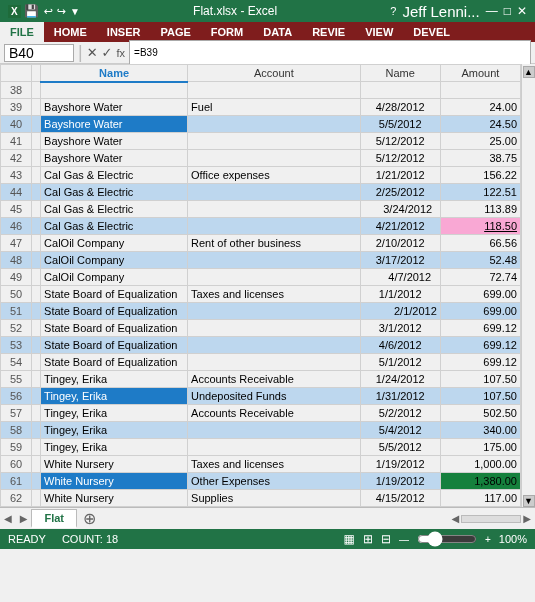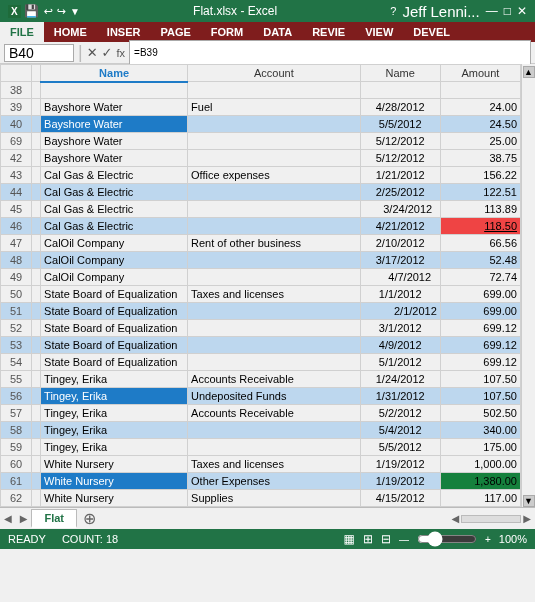--- a/index.html
+++ b/index.html
@@ -221,21 +221,21 @@
           </tr>
           <tr>
             <td class="row-num" style="background: rgb(189, 215, 238);">40</td>
             <td style="background: rgb(189, 215, 238);"></td>
             <td style="background: rgb(30, 123, 199); color: white;">Bayshore Water</td>
             <td style="background: rgb(189, 215, 238);"></td>
             <td style="text-align: center; background: rgb(189, 215, 238);">5/5/2012</td>
             <td style="text-align: right; background: rgb(189, 215, 238);">24.50</td>
           </tr>
           <tr>
-            <td class="row-num">69</td>
+            <td class="row-num">41</td>
             <td></td>
             <td>Bayshore Water</td>
             <td></td>
             <td style="text-align: center;">5/12/2012</td>
             <td style="text-align: right;">25.00</td>
           </tr>
           <tr>
             <td class="row-num">42</td>
             <td></td>
             <td>Bayshore Water</td>
@@ -266,21 +266,21 @@
             <td></td>
             <td style="text-align: center; padding-left: 18px;">3/24/2012</td>
             <td style="text-align: right;">113.89</td>
           </tr>
           <tr>
             <td class="row-num" style="background: rgb(189, 215, 238);">46</td>
             <td style="background: rgb(189, 215, 238);"></td>
             <td style="background: rgb(189, 215, 238);">Cal Gas &amp; Electric</td>
             <td style="background: rgb(189, 215, 238);"></td>
             <td style="text-align: center; background: rgb(189, 215, 238);">4/21/2012</td>
-            <td style="text-align: right; background: #ef4444; text-decoration: underline;">118.50</td>
+            <td style="text-align: right; background: #f9a8d4; text-decoration: underline;">118.50</td>
           </tr>
           <tr>
             <td class="row-num">47</td>
             <td></td>
             <td>CalOil Company</td>
             <td>Rent of other business</td>
             <td style="text-align: center;">2/10/2012</td>
             <td style="text-align: right;">66.56</td>
           </tr>
           <tr>
@@ -321,21 +321,21 @@
             <td>State Board of Equalization</td>
             <td></td>
             <td style="text-align: center;">3/1/2012</td>
             <td style="text-align: right;">699.12</td>
           </tr>
           <tr>
             <td class="row-num" style="background: rgb(189, 215, 238);">53</td>
             <td style="background: rgb(189, 215, 238);"></td>
             <td style="background: rgb(189, 215, 238);">State Board of Equalization</td>
             <td style="background: rgb(189, 215, 238);"></td>
-            <td style="text-align: center; background: rgb(189, 215, 238);">4/9/2012</td>
+            <td style="text-align: center; background: rgb(189, 215, 238);">4/6/2012</td>
             <td style="text-align: right; background: rgb(189, 215, 238);">699.12</td>
           </tr>
           <tr>
             <td class="row-num">54</td>
             <td></td>
             <td>State Board of Equalization</td>
             <td></td>
             <td style="text-align: center;">5/1/2012</td>
             <td style="text-align: right;">699.12</td>
           </tr>

